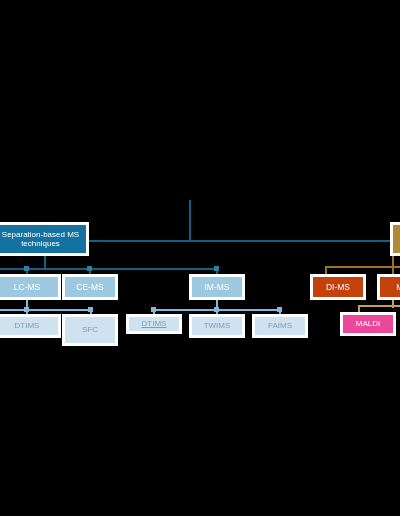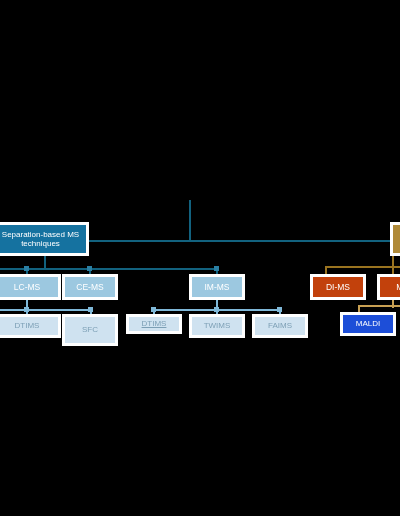--- a/index.html
+++ b/index.html
@@ -69,21 +69,21 @@
   }
   .box.tier1-gold {
     background: #b08a38;
     font-size: 8px;
   }
   .box.tier2-gold {
     background: #c2410c;
     font-size: 8.5px;
   }
   .box.tier3-gold {
-    background: #1d4ed8;
+    background: #ec4899;
     color: #ffffff;
     font-size: 8px;
   }
 </style>
 </head>
 <body>
 
 <div id="canvas">
 
   <div class="line teal" style="left:189px; top:200px; width:2px; height:41px;"></div>

